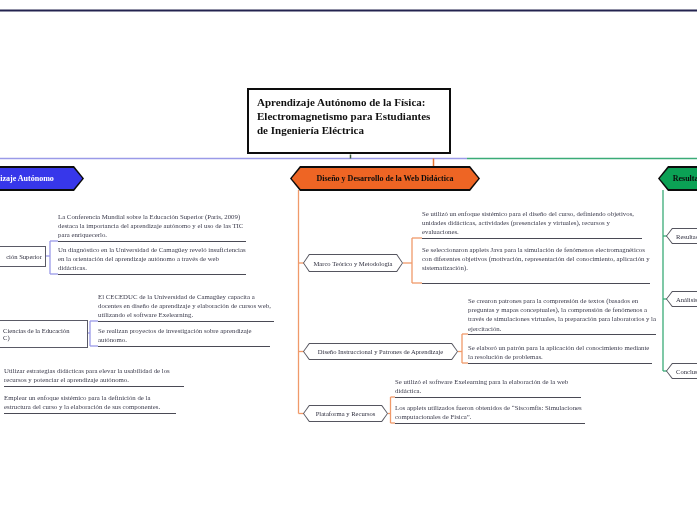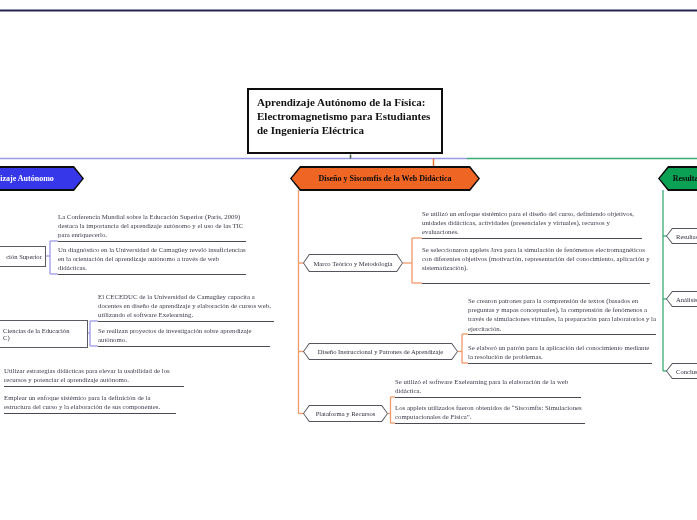--- a/index.html
+++ b/index.html
@@ -5,21 +5,21 @@
   html,body{margin:0;padding:0;background:#fff;}
   #canvas{
     position:relative;width:697px;height:520px;overflow:hidden;background:#ffffff;
     font-family:"Liberation Serif","DejaVu Serif",serif;
   }
   svg.wires{position:absolute;left:0;top:0;width:697px;height:520px;pointer-events:none;}
 
   
   .root-box{
     position:absolute;left:247px;top:88px;width:180px;min-height:52px;
-    border:2.5px solid #0d0d0d;background:#fff;padding:5px 4px 5px 8px;
+    border:2.5px solid #0d0d0d;background:#fff;padding:5px 12px 5px 8px;
     font-size:11px;line-height:14.2px;font-weight:bold;color:#111;
   }
 
   
   .hex{position:absolute;height:25px;background:#0c0c0c;
        clip-path:polygon(10px 0,calc(100% - 10px) 0,100% 50%,calc(100% - 10px) 100%,10px 100%,0 50%);}
   .hex-in{position:absolute;inset:1.7px;display:flex;align-items:center;justify-content:center;
        clip-path:polygon(9px 0,calc(100% - 9px) 0,100% 50%,calc(100% - 9px) 100%,9px 100%,0 50%);
        font-size:8px;font-weight:bold;white-space:nowrap;}
 
@@ -96,21 +96,21 @@
     </g>
   </svg>
 
   <div class="root-box">Aprendizaje Autónomo de la Física: Electromagnetismo para Estudiantes de Ingeniería Eléctrica</div>
 
   <div class="hex" style="left:-56px;top:166px;width:140px;">
     <div class="hex-in" style="background:#3737ea;color:#fff;">Aprendizaje Autónomo</div>
   </div>
 
   <div class="hex" style="left:290px;top:166px;width:190px;">
-    <div class="hex-in" style="background:#ee6524;color:#0c0c0c;">Diseño y Siscomfis de la Web Didáctica</div>
+    <div class="hex-in" style="background:#ee6524;color:#0c0c0c;">Diseño y Desarrollo de la Web Didáctica</div>
   </div>
 
   <div class="hex" style="left:658px;top:166px;width:130px;">
     <div class="hex-in" style="background:#0ba155;color:#0c0c0c;justify-content:flex-start;padding-left:13px;">Resultados</div>
   </div>
 
   <div class="rbox ctr" style="left:-2px;top:246px;width:46px;height:19px;">
     <span class="ln">ción Superior</span>
   </div>
 

